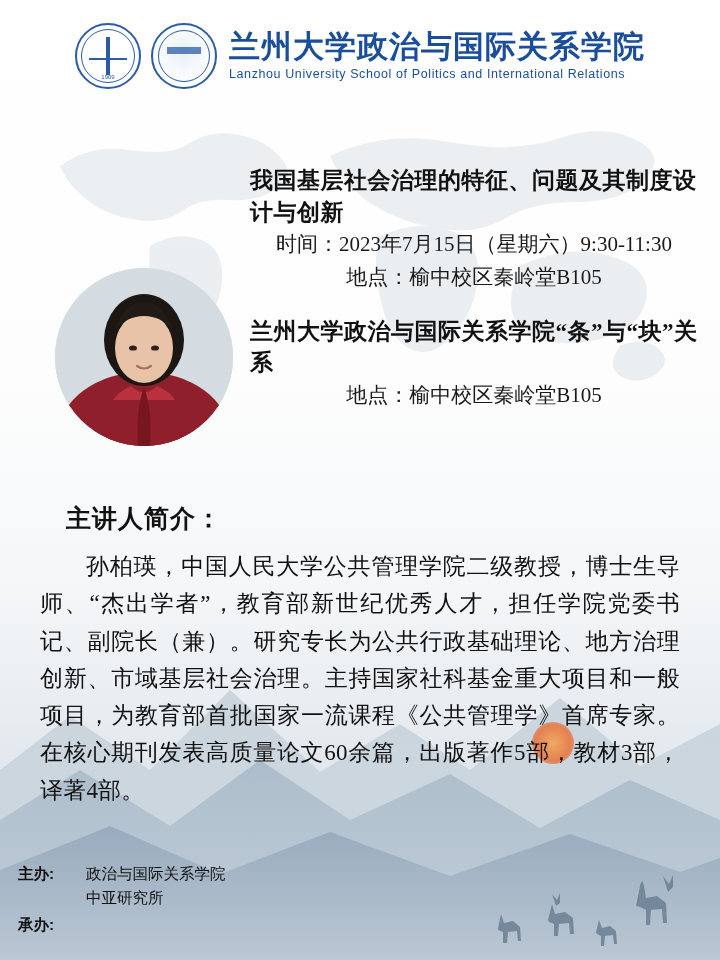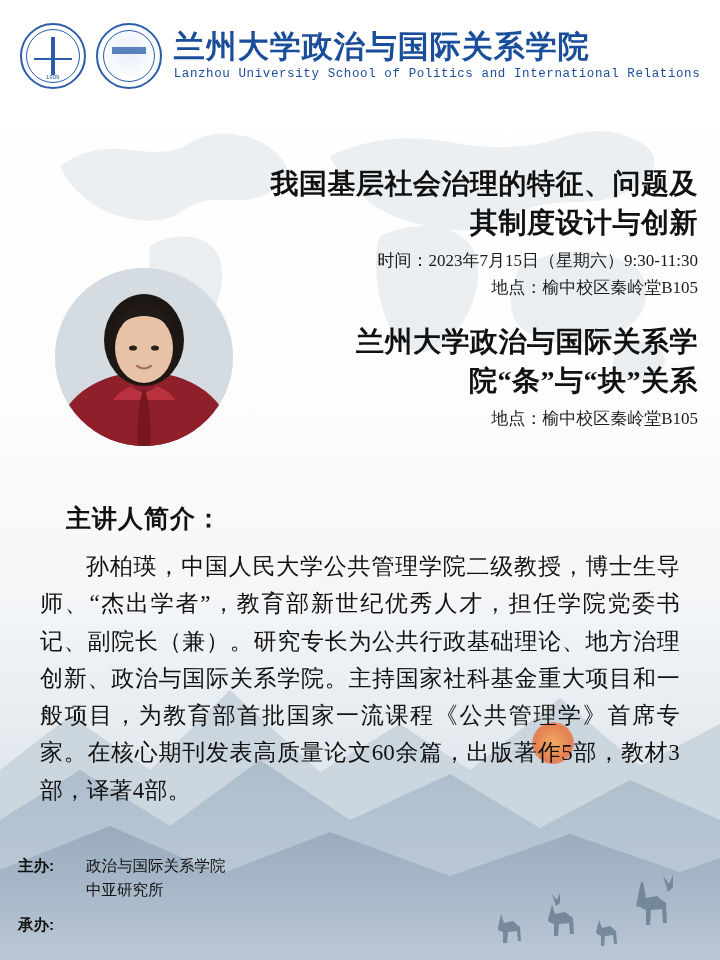--- a/index.html
+++ b/index.html
@@ -140,21 +140,21 @@
     letter-spacing: 1px;
     white-space: nowrap;
     font-family: "Liberation Serif", serif;
   }
   .en-title {
     margin-top: 4px;
     font-size: 12.5px;
     color: #1a4e9b;
     letter-spacing: 0.6px;
     white-space: nowrap;
-    font-family: Liberation Mono, monospace;
+    font-family: Liberation Sans, sans-serif;
   }
 
   
   .portrait {
     position: absolute;
     left: 55px;
     top: 268px;
     width: 178px;
     height: 178px;
     border-radius: 50%;
@@ -166,33 +166,32 @@
 
   
   .talks {
     position: absolute;
     left: 250px;
     top: 165px;
     width: 448px;
     text-align: right;
   }
   .talk-title {
-    font-size: 28px;
+    font-size: 23px;
     font-weight: 700;
     color: #111111;
     line-height: 1.38;
     letter-spacing: 0.5px;
-    text-align: right;
+    text-align: left;
   }
   .talk-meta {
-    font-size: 17px;
+    font-size: 21px;
     color: #1a1a1a;
     line-height: 1.55;
-    text-align: right;
-    margin-top: 6px;
+    text-align: center;
   }
   .talk-meta div { white-space: nowrap; }
   .talk2 { margin-top: 22px; }
 
   
   .bio-heading {
     position: absolute;
     left: 66px;
     top: 502px;
     font-size: 25px;
@@ -228,21 +227,21 @@
     align-items: flex-start;
     margin-bottom: 2px;
     gap: 16px;
   }
   .org-label {
     font-weight: 700;
     flex: none;
     width: 52px;
   }
   .org-values div { white-space: nowrap; }
-  .org-row + .org-row { margin-top: 12px; }
+  .org-row + .org-row { margin-top: 4px; }
 </style>
 </head>
 <body>
 
 <div class="poster">
 
   <svg class="bg-map" viewBox="0 0 720 330">
     <g fill="#8fa4b5">
       <path d="M60 70 q30 -22 70 -16 q40 6 58 -6 q24 -16 56 -8 q26 6 40 26 q10 14 -6 26 q-20 14 -50 12 q-28 -2 -44 10 q-18 14 -46 10 q-30 -4 -48 -18 q-22 -16 -30 -36z"></path>
       <path d="M150 150 q26 -16 52 -6 q18 8 20 30 q2 28 -16 52 q-16 22 -34 14 q-16 -8 -20 -38 q-4 -32 -2 -52z"></path>
@@ -323,21 +322,21 @@
     </div>
     <div class="talk-block talk2">
       <div class="talk-title">兰州大学政治与国际关系学院“条”与“块”关系</div>
       <div class="talk-meta">
         <div>地点：榆中校区秦岭堂B105</div>
       </div>
     </div>
   </div>
 
   <div class="bio-heading">主讲人简介：</div>
-  <div class="bio-text">孙柏瑛，中国人民大学公共管理学院二级教授，博士生导师、“杰出学者”，教育部新世纪优秀人才，担任学院党委书记、副院长（兼）。研究专长为公共行政基础理论、地方治理创新、政治与国际关系学院。主持国家社科基金重大项目和一般项目，为教育部首批国家一流课程《公共管理学》首席专家。在核心期刊发表高质量论文60余篇，出版著作5部，教材3部，译著4部。</div>
+  <div class="bio-text">孙柏瑛，中国人民大学公共管理学院二级教授，博士生导师、“杰出学者”，教育部新世纪优秀人才，担任学院党委书记、副院长（兼）。研究专长为公共行政基础理论、地方治理创新、市域基层社会治理。主持国家社科基金重大项目和一般项目，为教育部首批国家一流课程《公共管理学》首席专家。在核心期刊发表高质量论文60余篇，出版著作5部，教材3部，译著4部。</div>
 
   <div class="orgs">
     <div class="org-row">
       <div class="org-label">主办:</div>
       <div class="org-values">
         <div>政治与国际关系学院</div>
         <div>中亚研究所</div>
       </div>
     </div>
     <div class="org-row">

